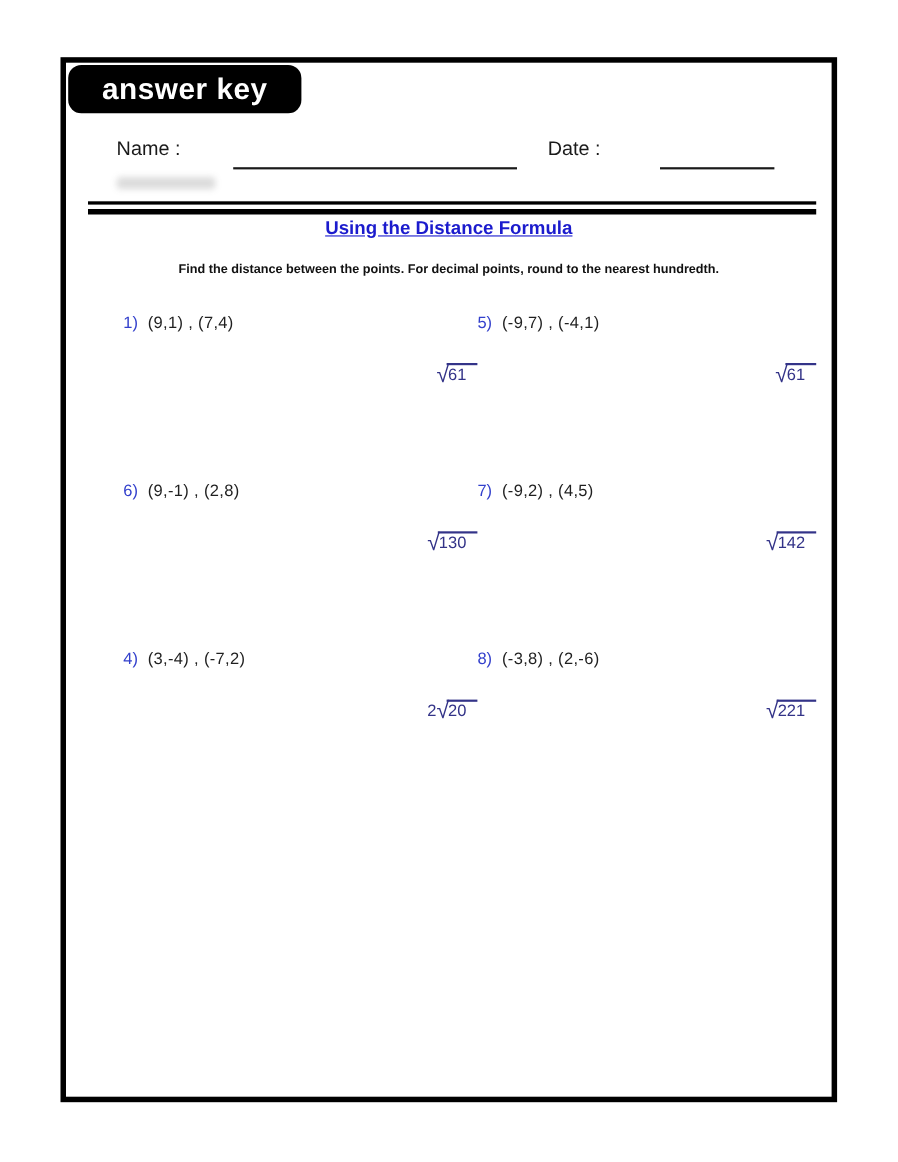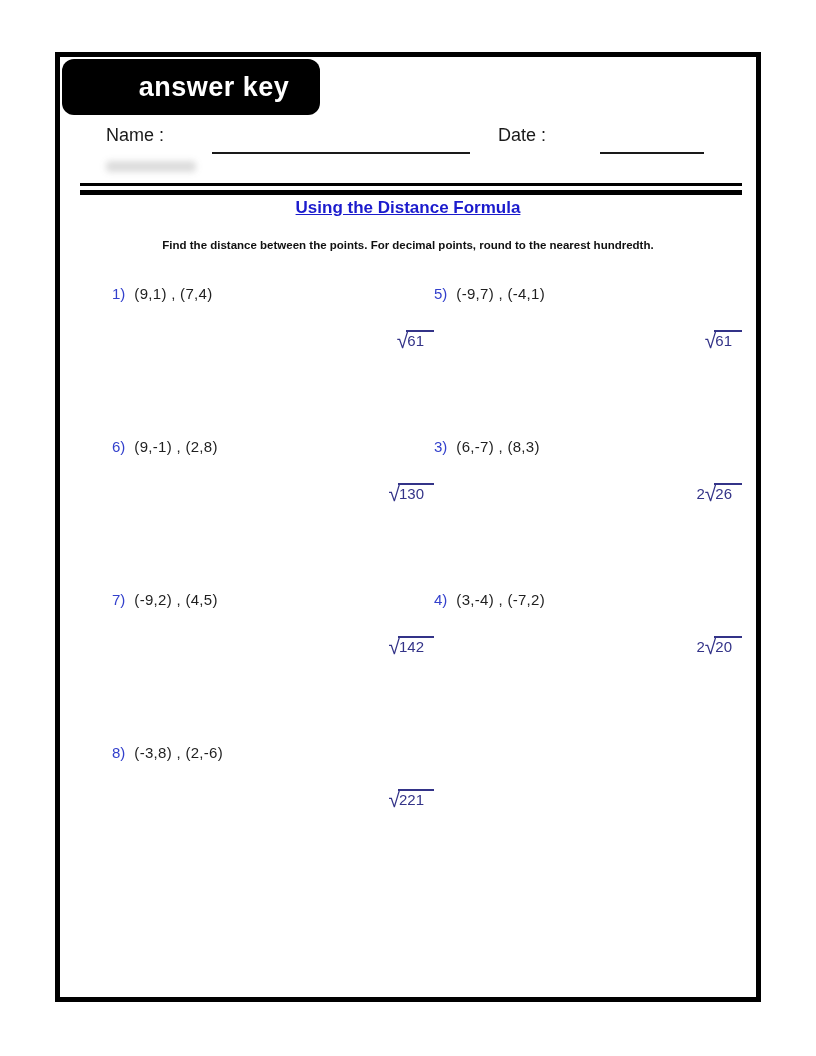--- a/index.html
+++ b/index.html
@@ -23,31 +23,30 @@
     height: 950px;
     border: 5px solid #000000;
     box-sizing: border-box;
     background: #ffffff;
   }
   .badge {
     position: absolute;
     left: 2px;
     top: 2px;
     width: 212px;
-    height: 56px;
+    height: 44px;
     background: #000000;
     border-radius: 12px;
     color: #ffffff;
     font-weight: bold;
     font-size: 27px;
     letter-spacing: 0.5px;
     display: flex;
     align-items: center;
     justify-content: center;
-    padding-left: 46px;
   }
   .name-label {
     position: absolute;
     left: 46px;
     top: 68px;
     font-size: 18px;
     color: #1a1a1a;
   }
   .name-line {
     position: absolute;
@@ -201,28 +200,20 @@
 
       <div class="problem">
         <div class="problem-head">
           <span class="pnum">6)</span><span class="ppts">(9,-1) , (2,8)</span>
         </div>
         <div class="answer">
           <span class="coeff"></span><span class="radical-sign">√</span><span class="radicand">130</span>
         </div>
       </div>
 
-      <div class="problem">
-        <div class="problem-head">
-          <span class="pnum">3)</span><span class="ppts">(6,-7) , (8,3)</span>
-        </div>
-        <div class="answer">
-          <span class="coeff">2</span><span class="radical-sign">√</span><span class="radicand">26</span>
-        </div>
-      </div>
 
       <div class="problem">
         <div class="problem-head">
           <span class="pnum">7)</span><span class="ppts">(-9,2) , (4,5)</span>
         </div>
         <div class="answer">
           <span class="coeff"></span><span class="radical-sign">√</span><span class="radicand">142</span>
         </div>
       </div>
 

